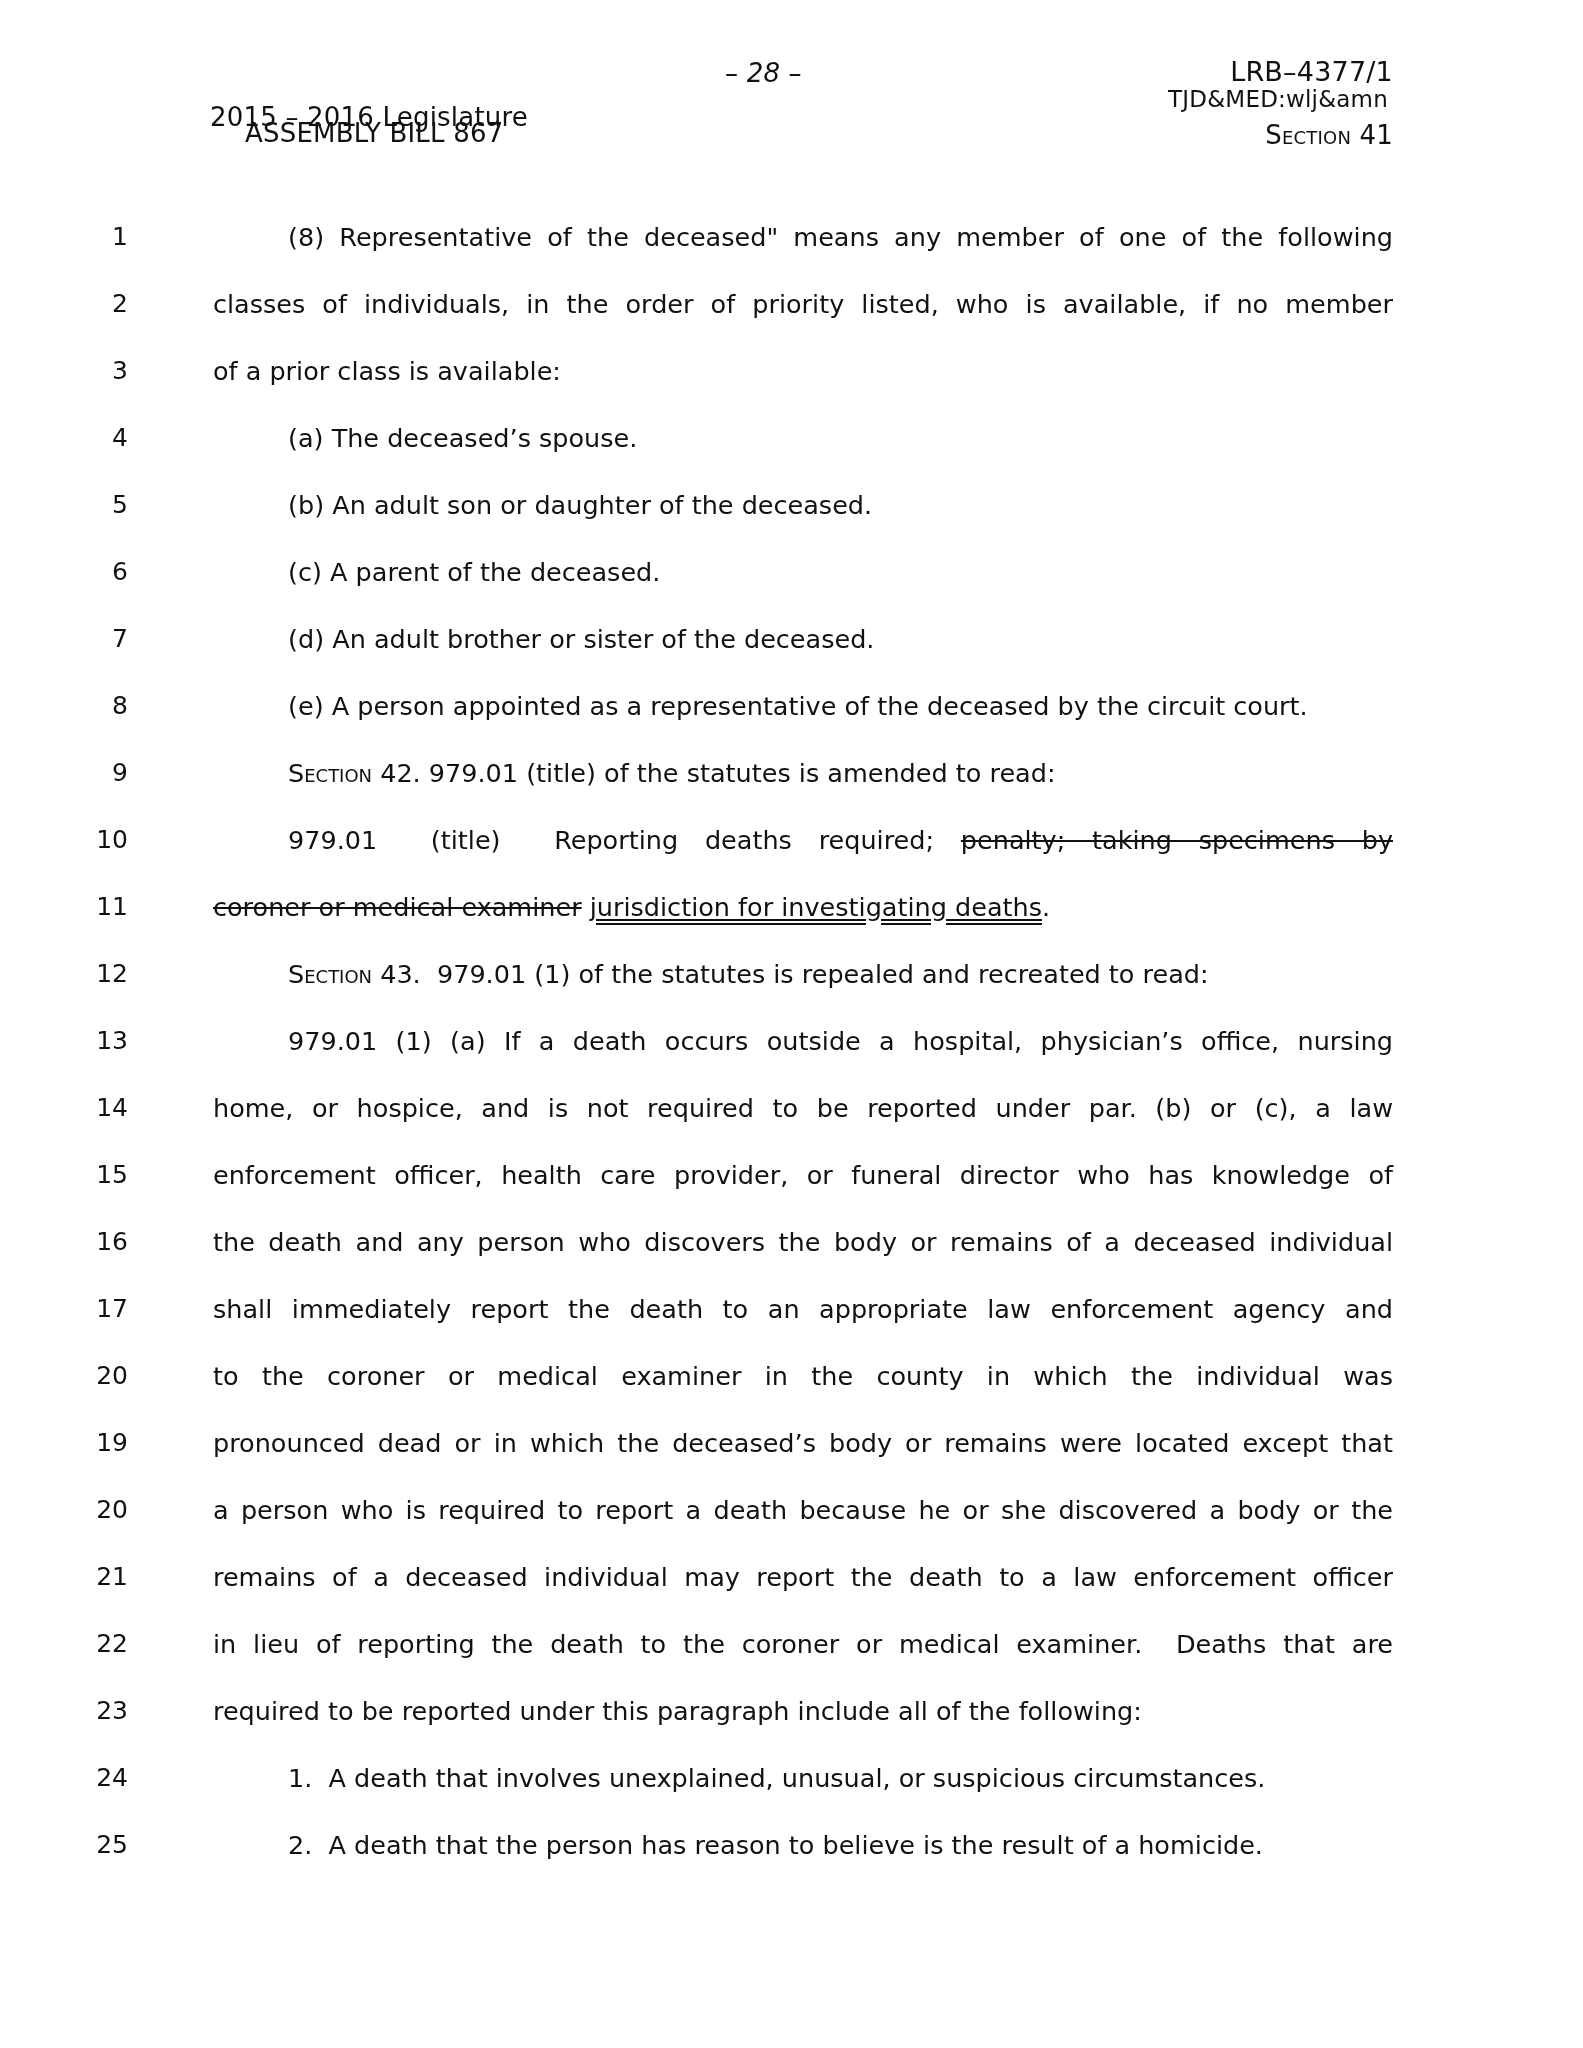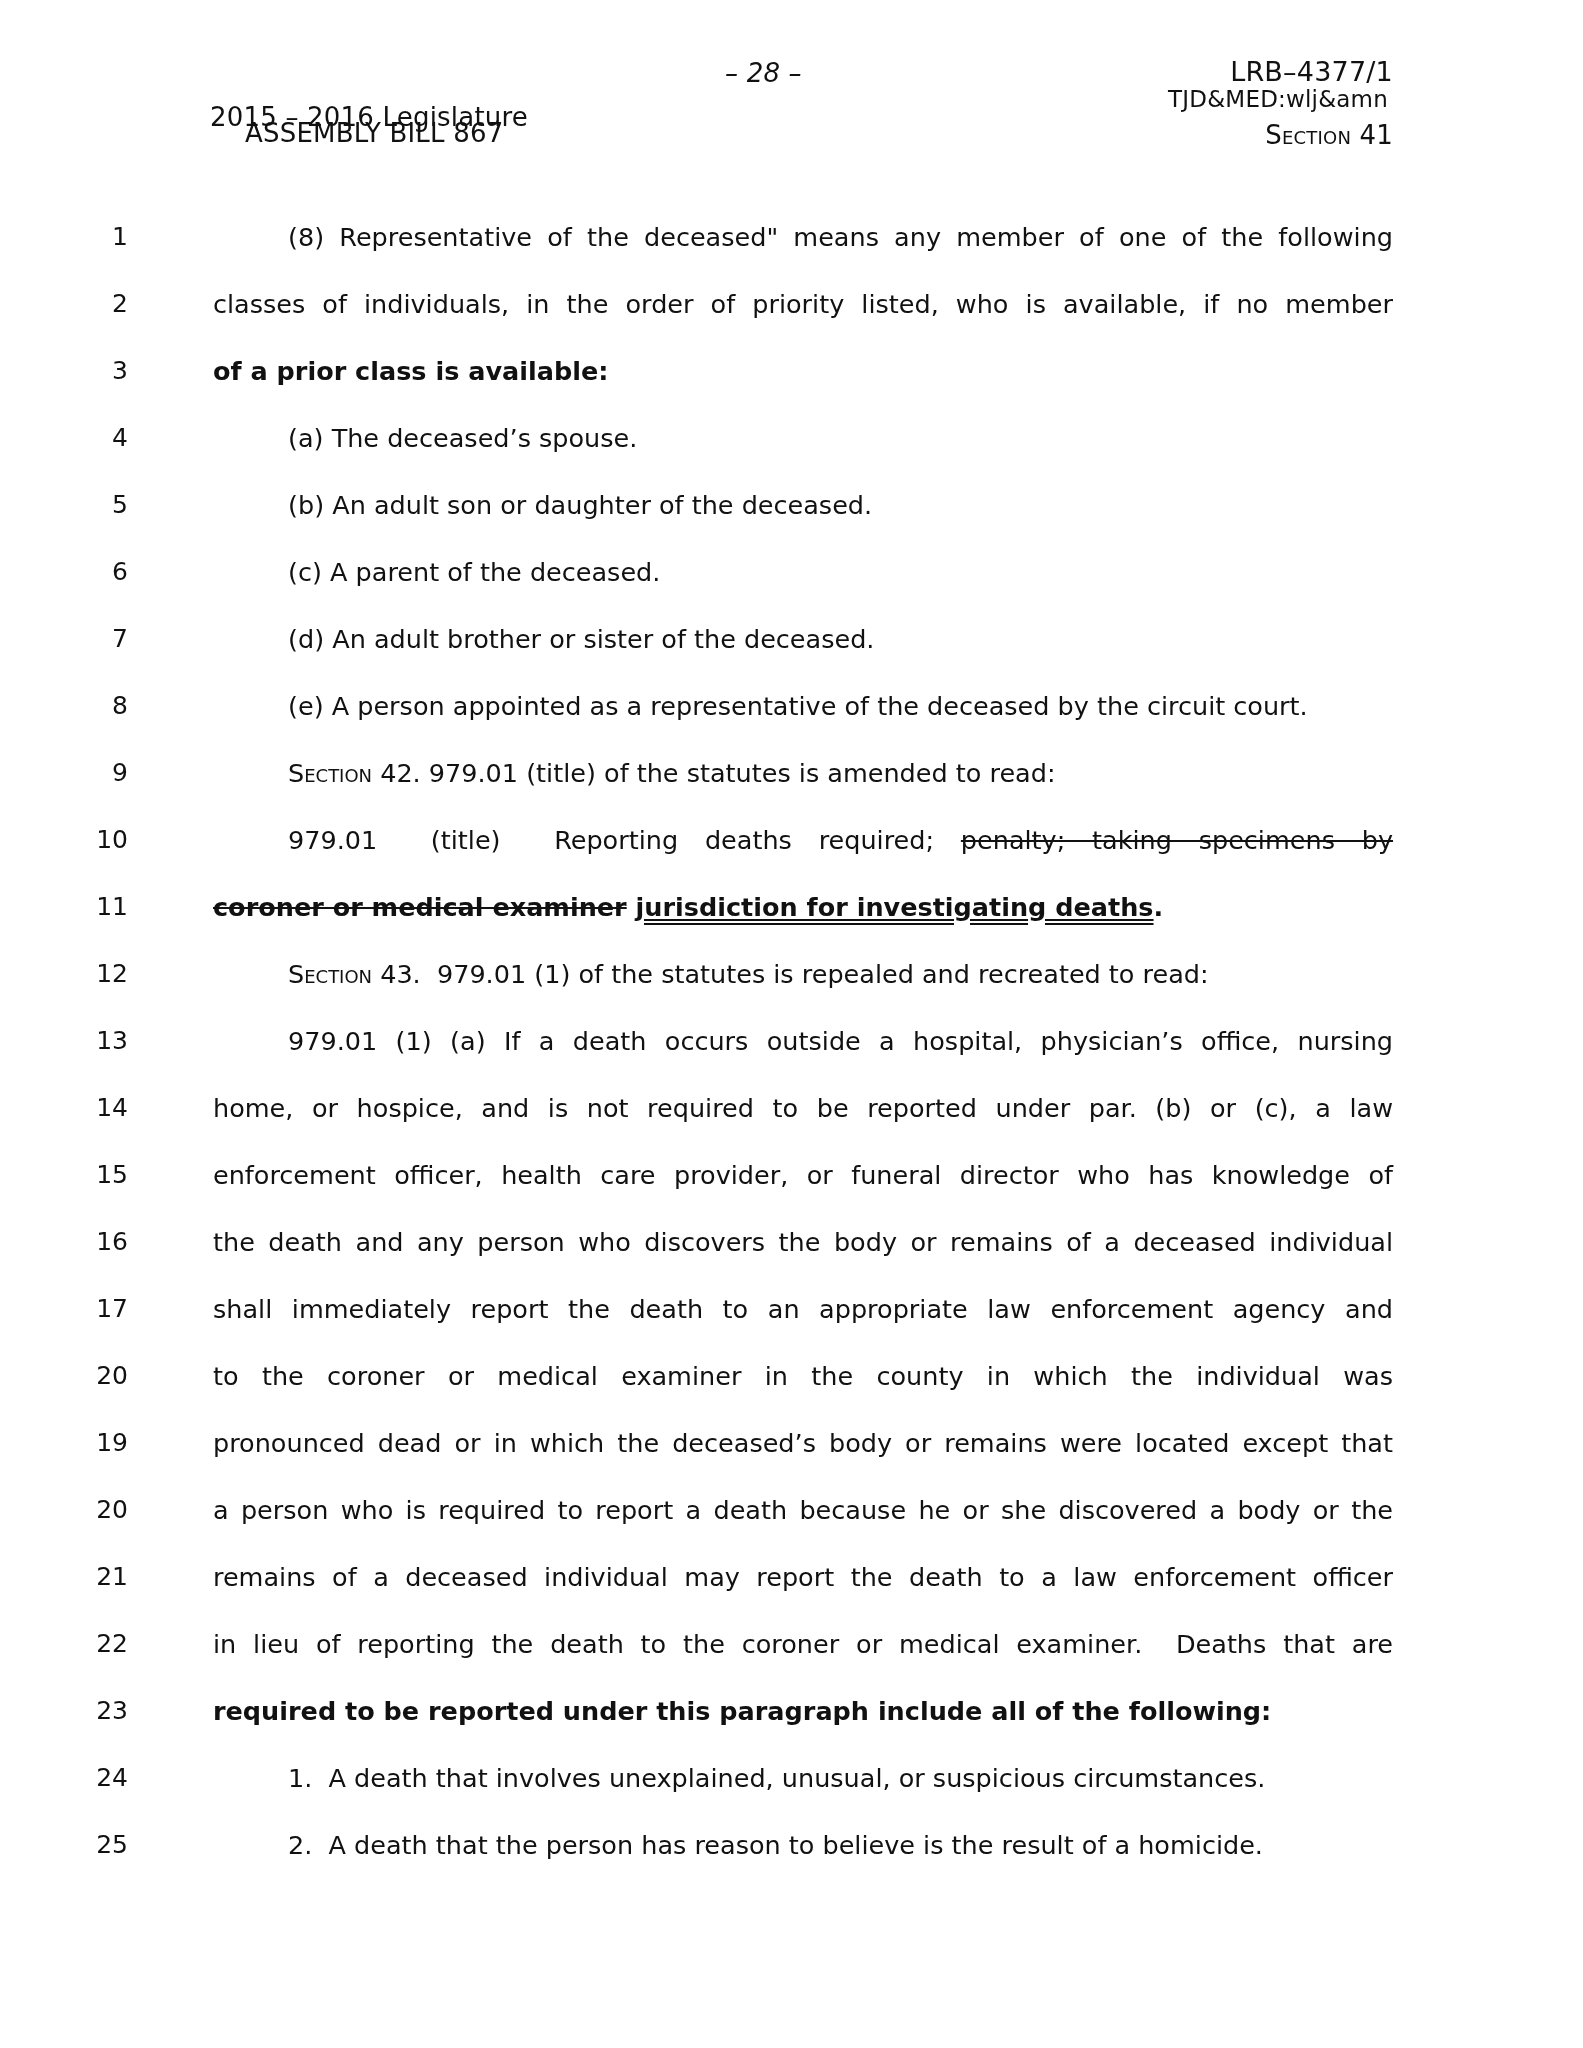--- a/index.html
+++ b/index.html
@@ -13,21 +13,21 @@
   #hdr-lrb { right: 190px; top: 56px; font-size: 27px; }
   #hdr-drafter { right: 195px; top: 86px; font-size: 23px; }
   #hdr-bill { left: 218px; top: 118px; margin-left: 27px; }
   #hdr-section { right: 190px; top: 120px; font-variant: small-caps; }
   .sc { font-variant: small-caps; }
 
   .line { position: absolute; left: 0; width: 1583px; height: 40px; }
   .ln { position: absolute; right: 1455px; width: 60px; text-align: right; font-size: 25px; top: 0; }
   .txt { position: absolute; top: 0; font-size: 25.5px; white-space: nowrap; }
   .txt.full { left: 213px; width: 1180px; text-align: justify; text-align-last: justify; }
-  .txt.full-left { left: 213px; font-weight: bold; }
+  .txt.full-left { left: 213px; }
   .txt.ind { left: 288px; }
   .txt.ind-full { left: 288px; width: 1105px; text-align: justify; text-align-last: justify; }
   .strike { text-decoration: line-through; }
   .ins { text-decoration: underline double; text-underline-offset: 3px; }
 </style>
 </head>
 <body>
 
 <div>
   <div class="hdr" id="hdr-leg">2015 – 2016  Legislature</div>

